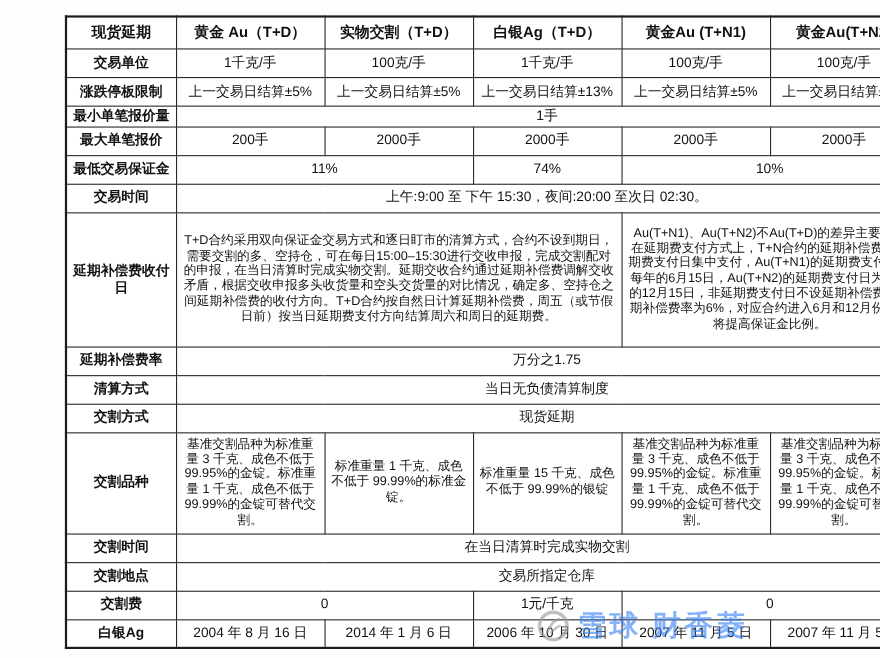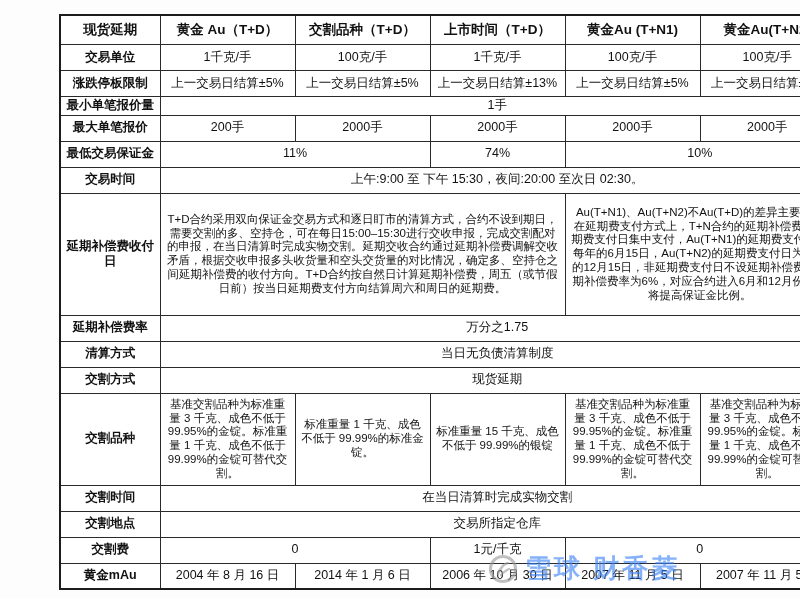--- a/index.html
+++ b/index.html
@@ -71,22 +71,22 @@
         <col class="data-col">
         <col class="data-col">
     <col class="data-col">
         <col class="data-col">
         <col class="data-col">
   </colgroup>
   <thead>
     <tr>
       <th>现货延期</th>
       <th>黄金 Au（T+D）</th>
-      <th>交割品种（T+D）</th>
-      <th>上市时间（T+D）</th>
+      <th>实物交割（T+D）</th>
+      <th>白银Ag（T+D）</th>
       <th>黄金Au (T+N1)</th>
       <th>黄金Au(T+N2)</th>
     </tr>
   </thead>
   <tbody>
     <tr>
       <th>交易单位</th>
       <td>1千克/手</td>
       <td>100克/手</td>
       <td>1千克/手</td>
@@ -156,21 +156,21 @@
       <th>交割地点</th>
       <td colspan="5">交易所指定仓库</td>
     </tr>
     <tr>
       <th>交割费</th>
       <td colspan="2">0</td>
       <td>1元/千克</td>
       <td colspan="2">0</td>
     </tr>
     <tr>
-      <th>黄金mAu</th>
+      <th>白银Ag</th>
       <td>2004 年 8 月 16 日</td>
       <td>2014 年 1 月 6 日</td>
       <td>2006 年 10 月 30 日</td>
       <td>2007 年 11 月 5 日</td>
       <td>2007 年 11 月 5 日</td>
     </tr>
   </tbody>
 </table>
 </div>
 

